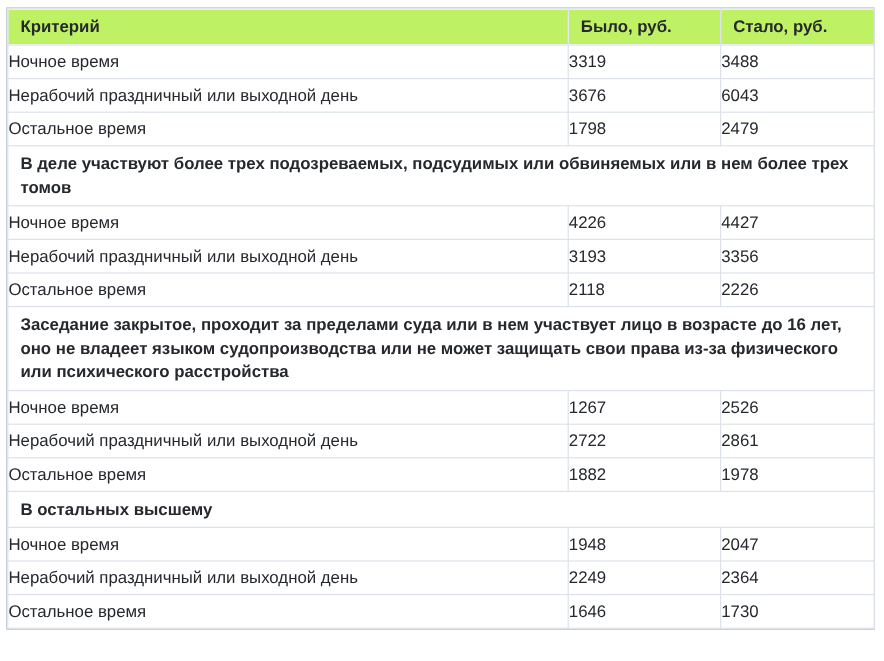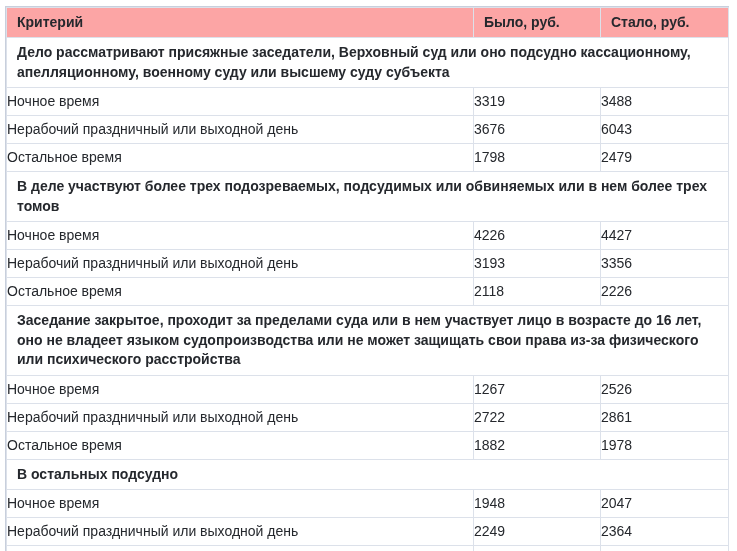--- a/index.html
+++ b/index.html
@@ -29,21 +29,21 @@
   col.c1 { width: 467px; }
   col.c2 { width: 127px; }
   col.c3 { width: 128px; }
   th, td {
     border: 1px solid #dce1ea;
     text-align: left;
     vertical-align: middle;
     overflow: hidden;
   }
   thead th {
-    background: #fca5a5;
+    background: #bef264;
     font-weight: 700;
     padding: 6px 10px;
     line-height: 17px;
   }
   td.data {
     padding: 4px 0;
     line-height: 19px;
     background: #ffffff;
   }
   tr.section td {
@@ -65,23 +65,20 @@
           <col class="c3">
       </colgroup>
       <thead>
         <tr>
           <th>Критерий</th>
           <th>Было, руб.</th>
           <th>Стало, руб.</th>
         </tr>
       </thead>
       <tbody>
-        <tr class="section">
-          <td colspan="3">Дело рассматривают присяжные заседатели, Верховный суд или оно подсудно кассационному, апелляционному, военному суду или высшему суду субъекта</td>
-        </tr>
         <tr>
           <td class="data">Ночное время</td>
           <td class="data">3319</td>
           <td class="data">3488</td>
         </tr>
         <tr>
           <td class="data">Нерабочий праздничный или выходной день</td>
           <td class="data">3676</td>
           <td class="data">6043</td>
         </tr>
@@ -123,21 +120,21 @@
           <td class="data">2722</td>
           <td class="data">2861</td>
         </tr>
         <tr>
           <td class="data">Остальное время</td>
           <td class="data">1882</td>
           <td class="data">1978</td>
         </tr>
 
         <tr class="section">
-          <td colspan="3">В остальных подсудно</td>
+          <td colspan="3">В остальных высшему</td>
         </tr>
         <tr>
           <td class="data">Ночное время</td>
           <td class="data">1948</td>
           <td class="data">2047</td>
         </tr>
         <tr>
           <td class="data">Нерабочий праздничный или выходной день</td>
           <td class="data">2249</td>
           <td class="data">2364</td>

